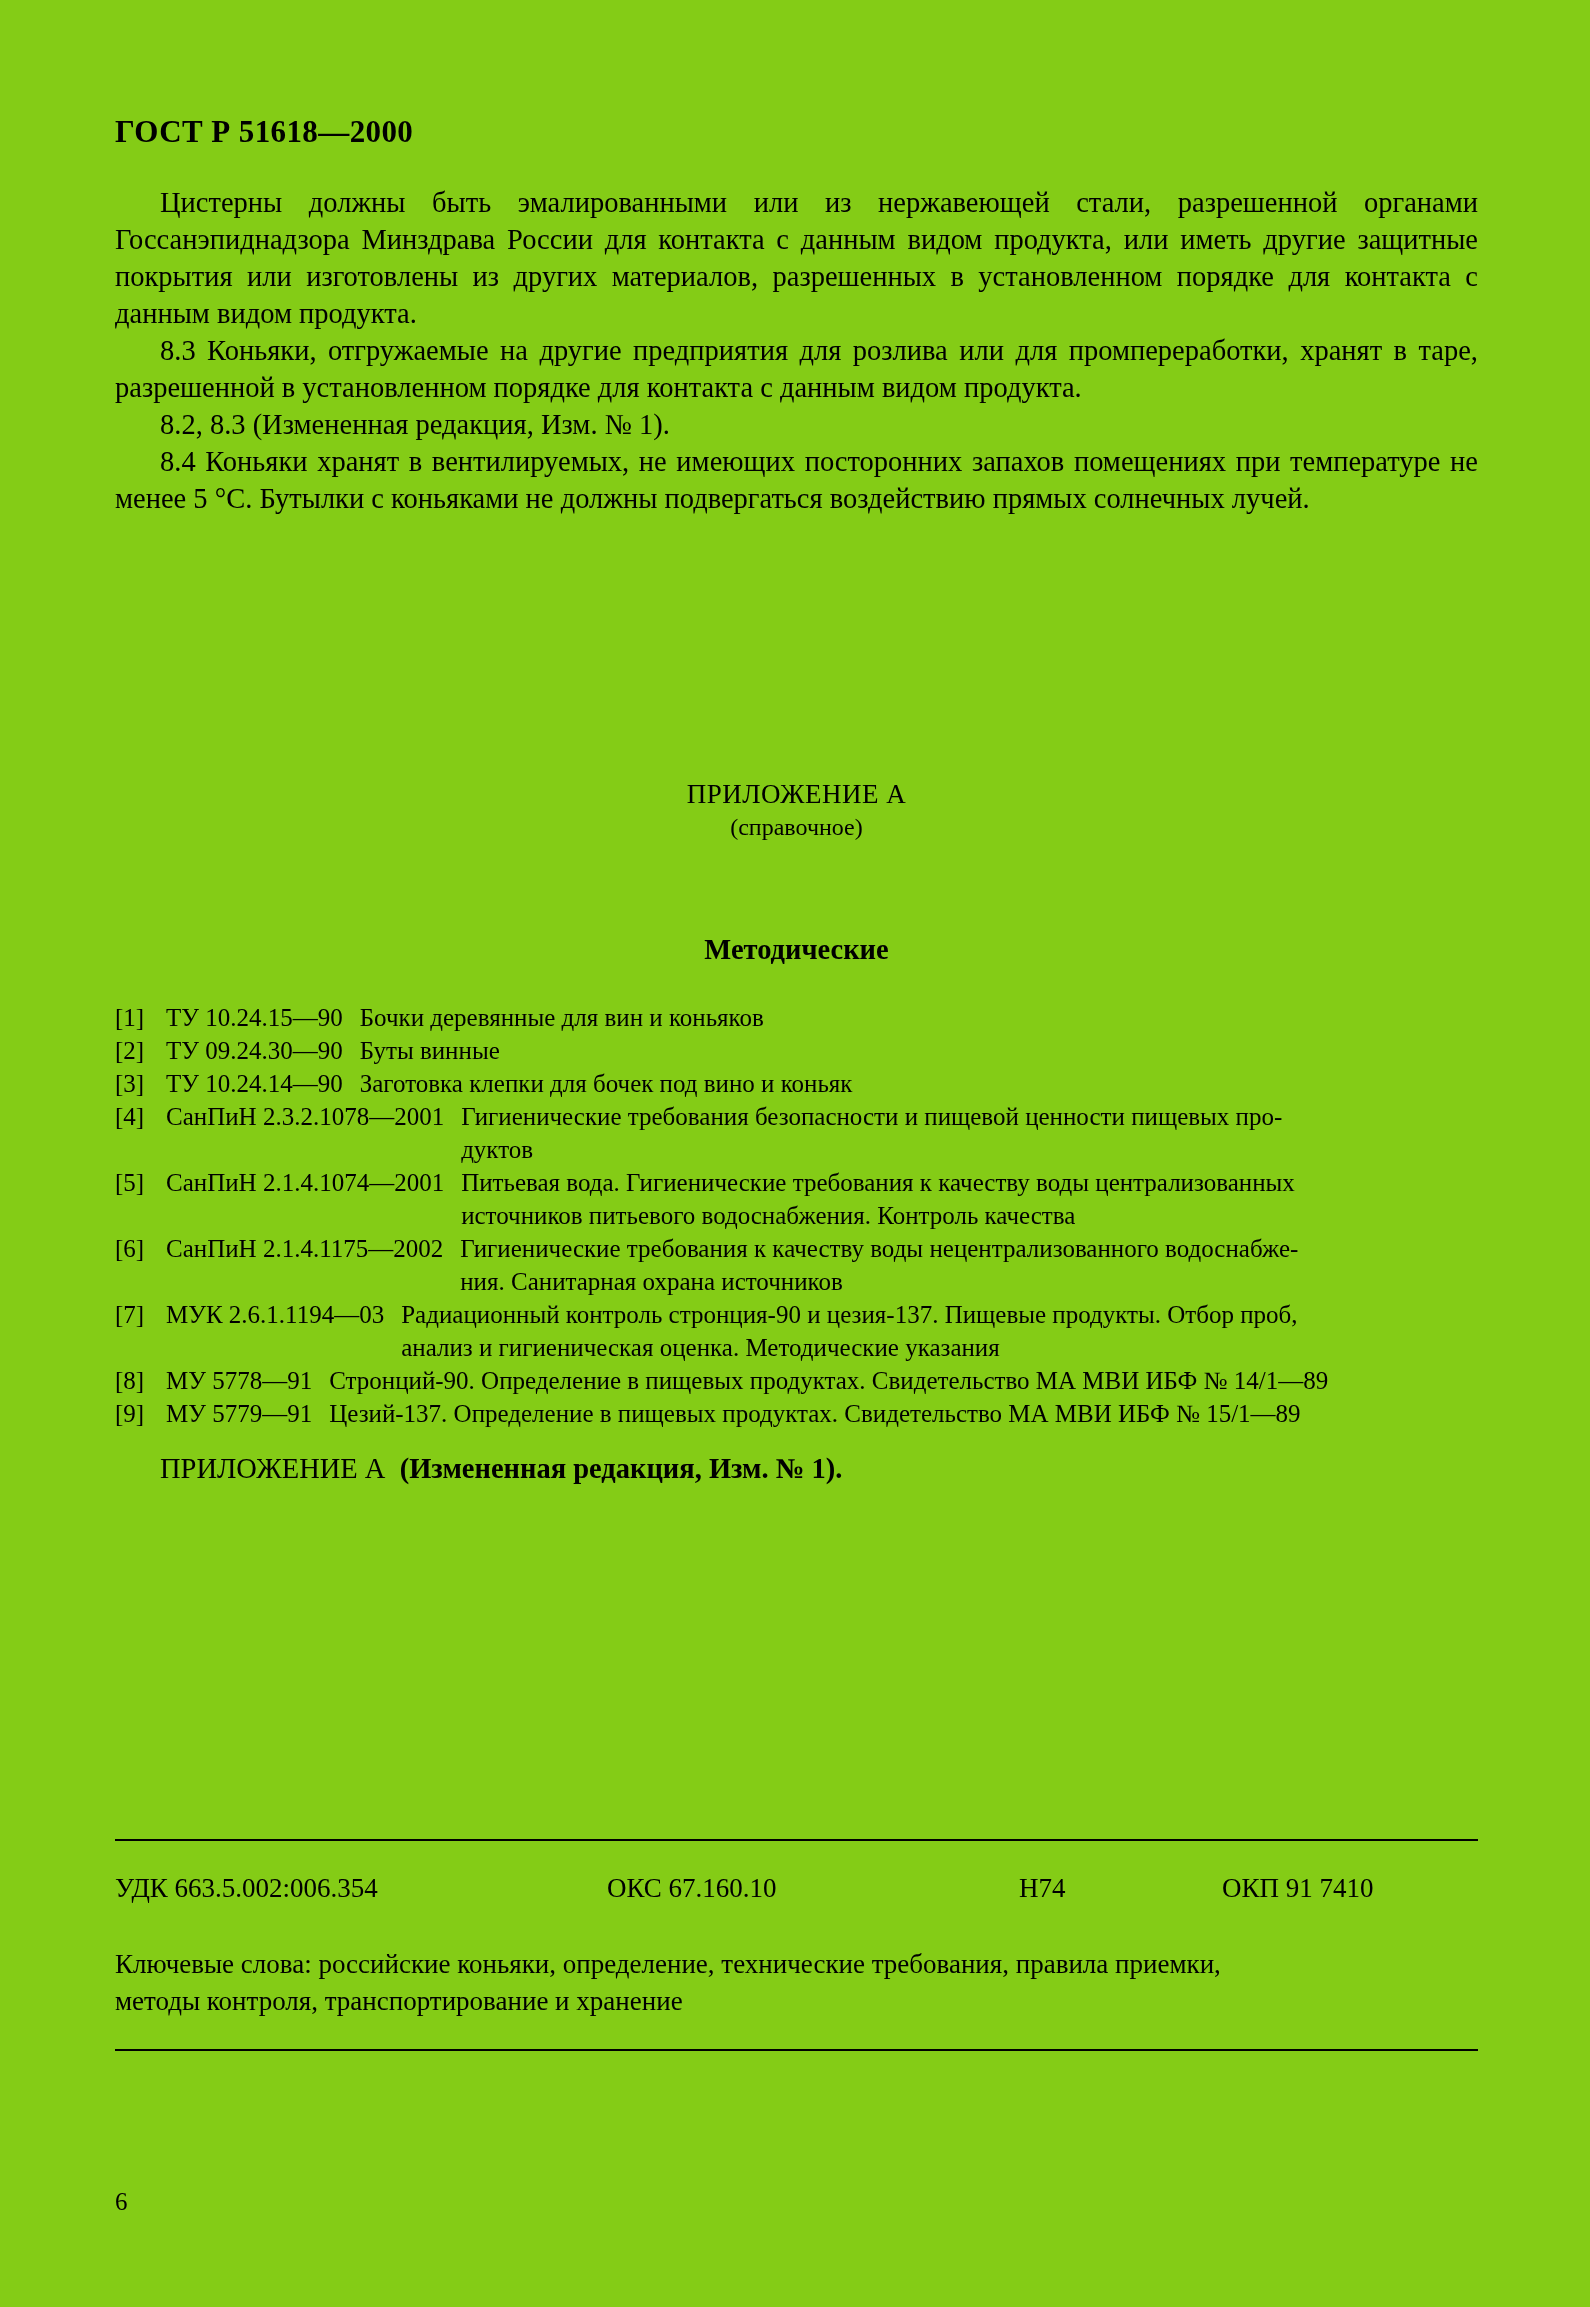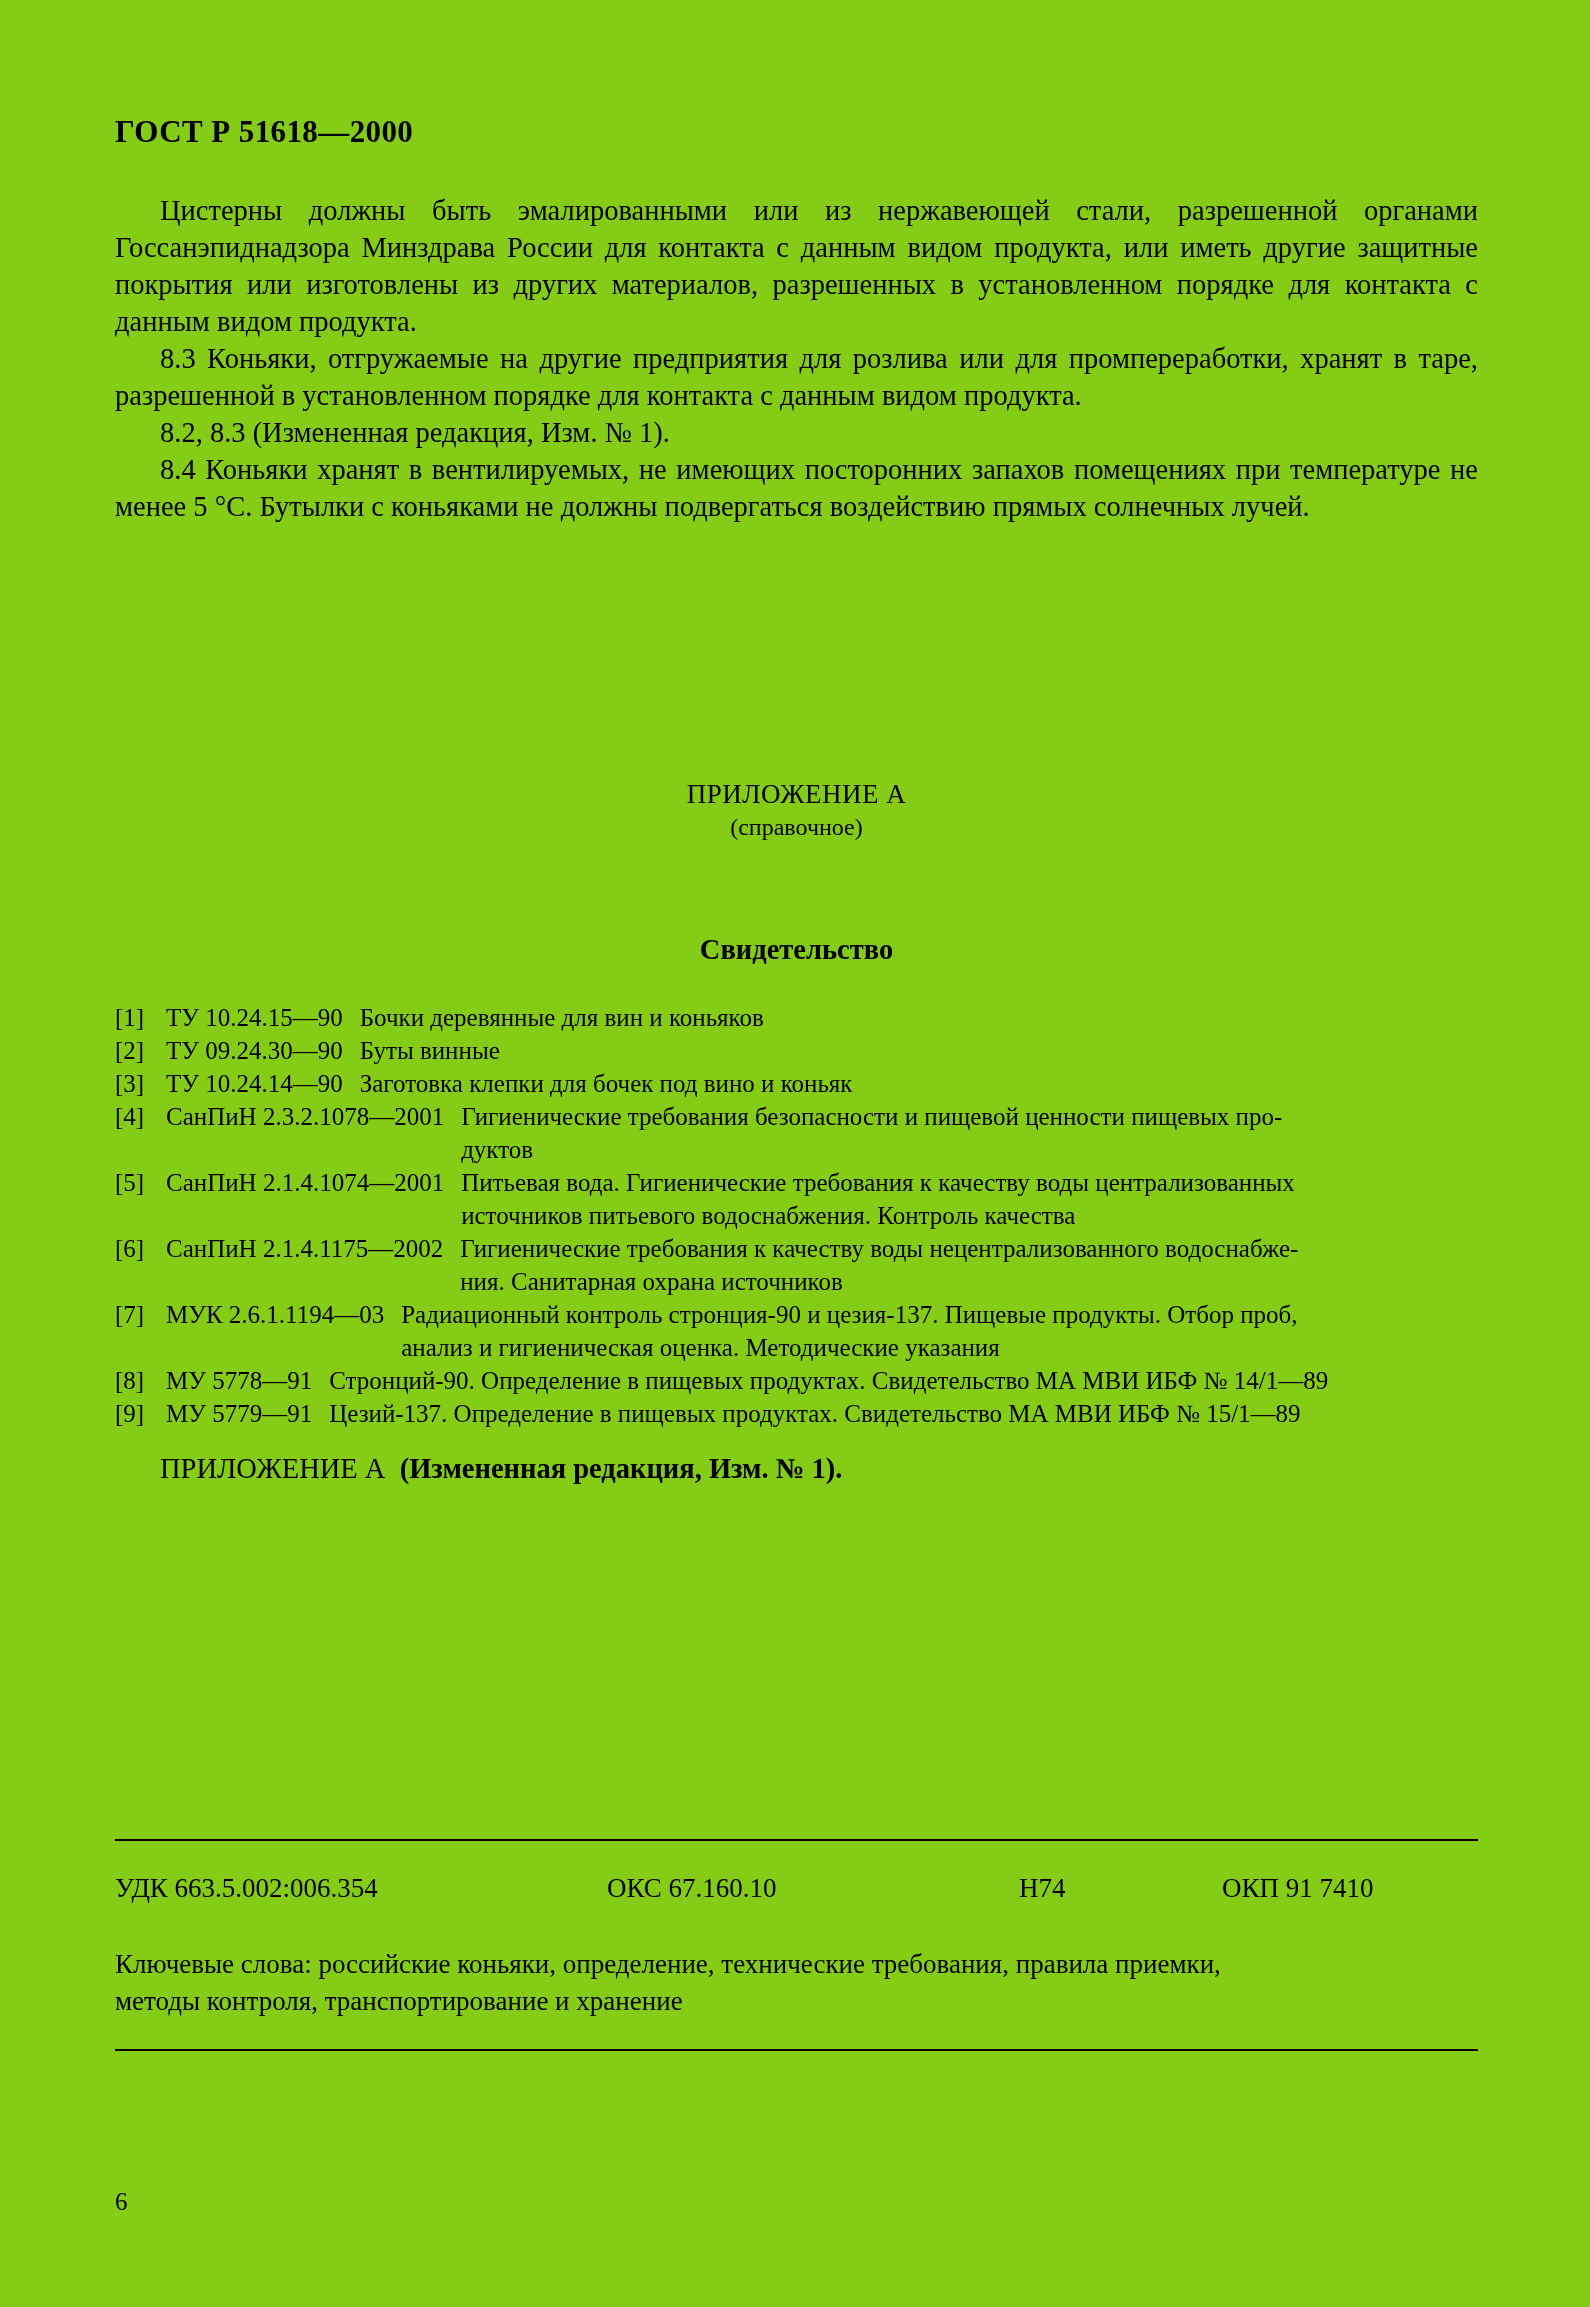--- a/index.html
+++ b/index.html
@@ -35,21 +35,21 @@
     left: 0;
     font-size: 31px;
     font-weight: bold;
     letter-spacing: 0.4px;
     white-space: nowrap;
   }
 
   
   .body-block {
     position: absolute;
-    top: 192px;
+    top: 184px;
     left: 0;
     width: 1363px;
   }
   p.para {
     margin: 0;
     font-size: 28.5px;
     line-height: 37px;
     text-align: justify;
     text-indent: 45px;
     hyphens: manual;
@@ -197,21 +197,21 @@
       <p class="para">8.3  Коньяки, отгружаемые на другие предприятия для розлива или для промпереработки, хранят в таре, разрешенной в установленном порядке для контакта с данным видом продукта.</p>
       <p class="note">8.2, 8.3  (Измененная редакция, Изм. № 1).</p>
       <p class="para">8.4  Коньяки хранят в вентилируемых, не имеющих посторонних запахов помещениях при температуре не менее 5 °C. Бутылки с коньяками не должны подвергаться воздействию прямых солнечных лучей.</p>
     </div>
 
     <div class="appendix-head">
       <div class="line1">ПРИЛОЖЕНИЕ А</div>
       <div class="line2">(справочное)</div>
     </div>
 
-    <div class="biblio-title">Свидетельство</div>
+    <div class="biblio-title">Методические</div>
 
     <div class="biblio" id="biblio-list">
         <div class="bib-row nowrap">
           <span class="bib-num">[1]</span>
           <span class="bib-code">ТУ 10.24.15—90</span>
           <span class="bib-text">
             <span class="wrapline">Бочки деревянные для вин и коньяков</span>
           </span>
         </div>
         <div class="bib-row nowrap">

